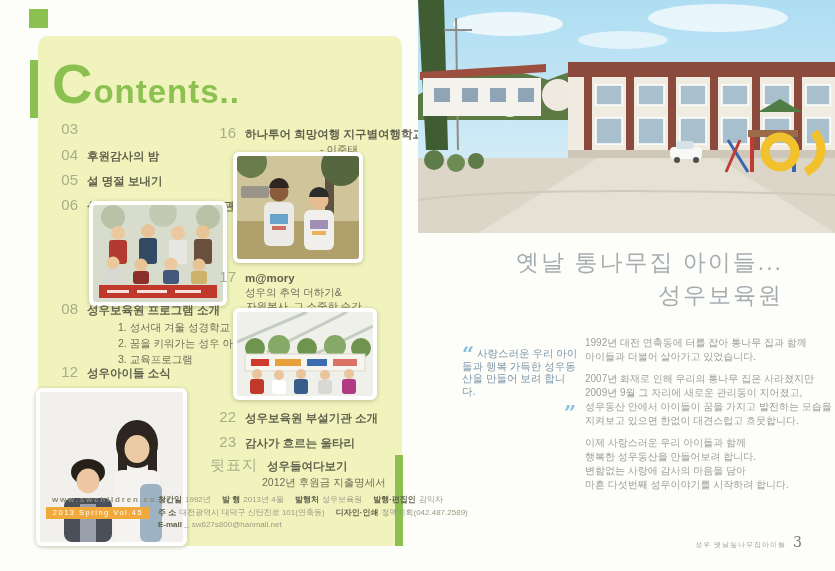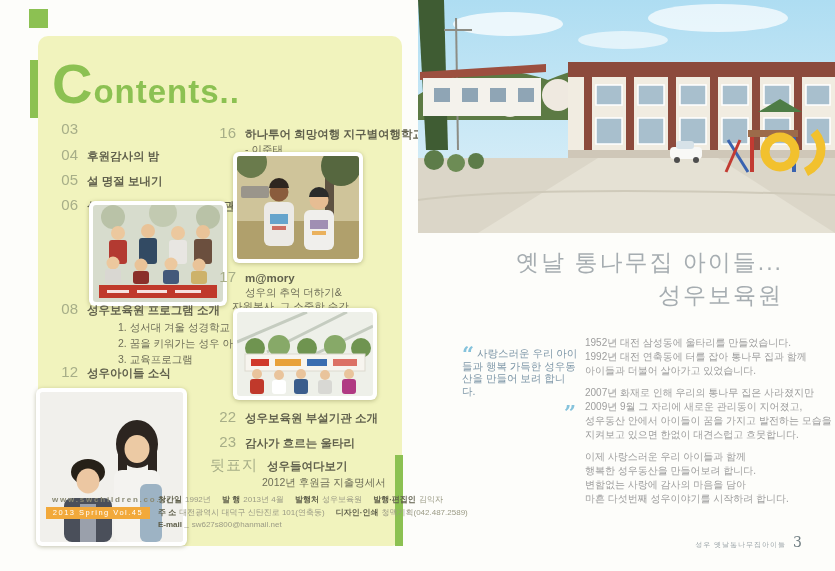--- a/index.html
+++ b/index.html
@@ -15,21 +15,21 @@
 
   .contents-title{left:52px;top:56px;color:#8cc152;font-weight:bold;letter-spacing:1px;}
   .contents-title .big-c{font-size:56px;line-height:56px;}
   .contents-title .rest{font-size:33px;}
 
   .toc-row{display:flex;align-items:baseline;gap:9px;white-space:nowrap;}
   .toc-num{font-size:15px;color:#a7ae88;min-width:26px;text-align:right;}
   .toc-num.wide{min-width:0;font-size:15px;letter-spacing:1px;}
   .toc-label{font-size:11.5px;font-weight:bold;color:#61614d;}
   .toc-sub{font-size:10.5px;color:#6e6e58;}
-  .toc-byline{font-size:10.5px;color:#6e6e58;text-align:left;}
+  .toc-byline{font-size:10.5px;color:#6e6e58;text-align:right;}
 
   .photo{background:#fff;border-radius:6px;padding:4px;box-shadow:0 1px 4px rgba(90,90,40,.35);}
   .photo svg{display:block;border-radius:3px;}
 
   .website{left:52px;top:495px;font-size:8px;font-weight:bold;letter-spacing:1.8px;color:#8b8b76;text-align:center;}
   .badge{left:46px;top:507px;width:104px;height:12px;background:#f2a93b;color:#fff;
          font-size:7.5px;letter-spacing:1.5px;text-align:center;line-height:12px;}
   .pub-line{font-size:8px;color:#9b9b85;white-space:nowrap;}
   .pub-line .pair{margin-right:9px;}
   .pub-line .k{font-weight:bold;color:#5e5e4a;margin-right:3px;}
@@ -162,21 +162,21 @@
     <rect x="73" y="64" width="18" height="9" fill="#6a4f8e" opacity=".6"></rect>
     <rect x="75" y="75" width="14" height="4" fill="#e8a13a" opacity=".8"></rect>
   </svg>
 </div>
 
 <div class="abs toc-row" style="left:210px;top:268px;">
   <span class="toc-num">17</span>
   <span class="toc-label">m@mory</span>
 </div>
 <div class="abs toc-sub" style="left:245px;top:286px;">성우의 추억 더하기&amp;</div>
-<div class="abs toc-sub" style="left:232px;top:300px;">자원봉사, 그 소중한 순간</div>
+<div class="abs toc-sub" style="left:246px;top:300px;font-family:Liberation Serif, serif;">자원봉사, 그 소중한 순간</div>
 
 <div class="abs photo" style="left:233px;top:308px;">
   <svg width="136" height="84" viewBox="0 0 136 84">
     <rect width="136" height="84" fill="#eef0e9"></rect>
     <path d="M0 30 L70 0 M30 40 L110 0 M70 46 L136 14" stroke="#c5ccc0" stroke-width="3" fill="none"></path>
     <circle cx="18" cy="36" r="10" fill="#6f9450"></circle>
       <circle cx="42" cy="34" r="11" fill="#87a968"></circle>
     <circle cx="70" cy="36" r="10" fill="#6f9450"></circle>
       <circle cx="98" cy="34" r="11" fill="#87a968"></circle>
       <circle cx="124" cy="36" r="10" fill="#6f9450"></circle>
@@ -313,21 +313,20 @@
 </div>
 
 <div class="quote">
   <span class="qmark open">“</span>
   <span>사랑스러운 우리 아이들과 행복 가득한 성우동산을 만들어 보려 합니다.</span>
   <span class="qmark close">”</span>
 </div>
 
 <div class="abs body-col">
   <div class="para">
-    <div class="line">1952년 대전 삼성동에 울타리를 만들었습니다.</div>
     <div class="line">1992년 대전 연축동에 터를 잡아 통나무 집과 함께</div>
     <div class="line">아이들과 더불어 살아가고 있었습니다.</div>
   </div>
   <div class="para">
     <div class="line">2007년 화재로 인해 우리의 통나무 집은 사라졌지만</div>
     <div class="line">2009년 9월 그 자리에 새로운 관리동이 지어졌고,</div>
     <div class="line">성우동산 안에서 아이들이 꿈을 가지고 발전하는 모습을</div>
     <div class="line">지켜보고 있으면 한없이 대견스럽고 흐뭇합니다.</div>
   </div>
   <div class="para" style="">

